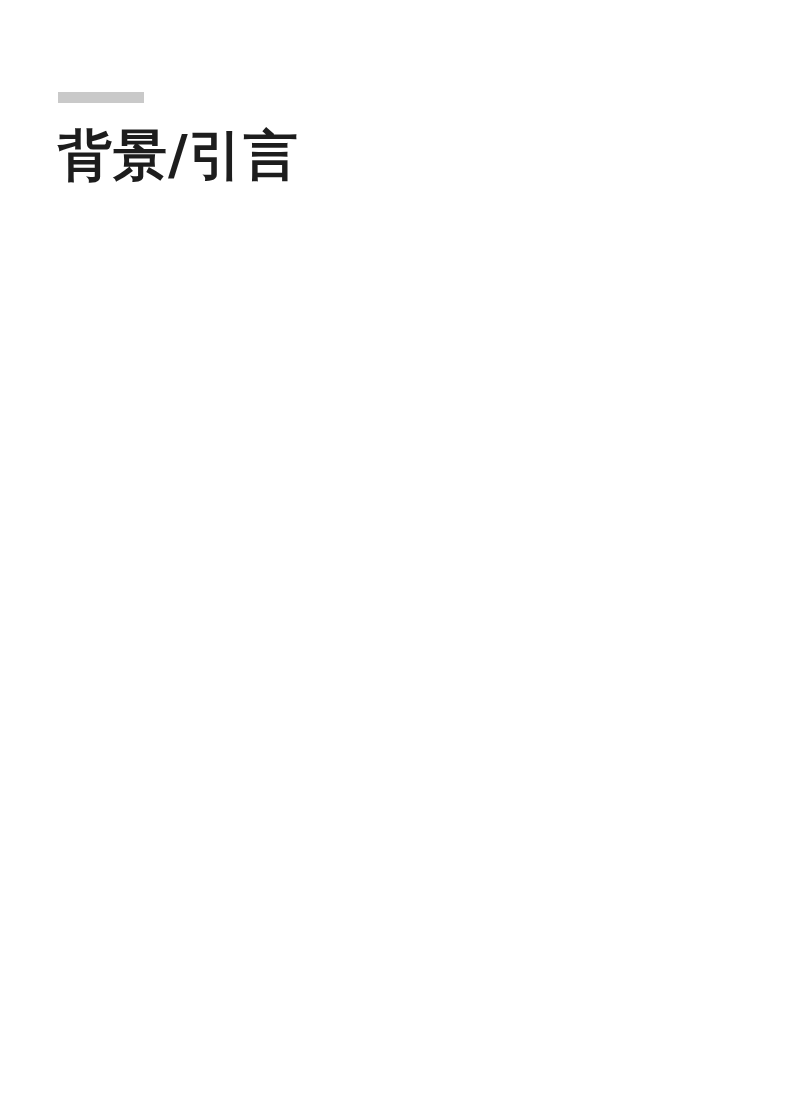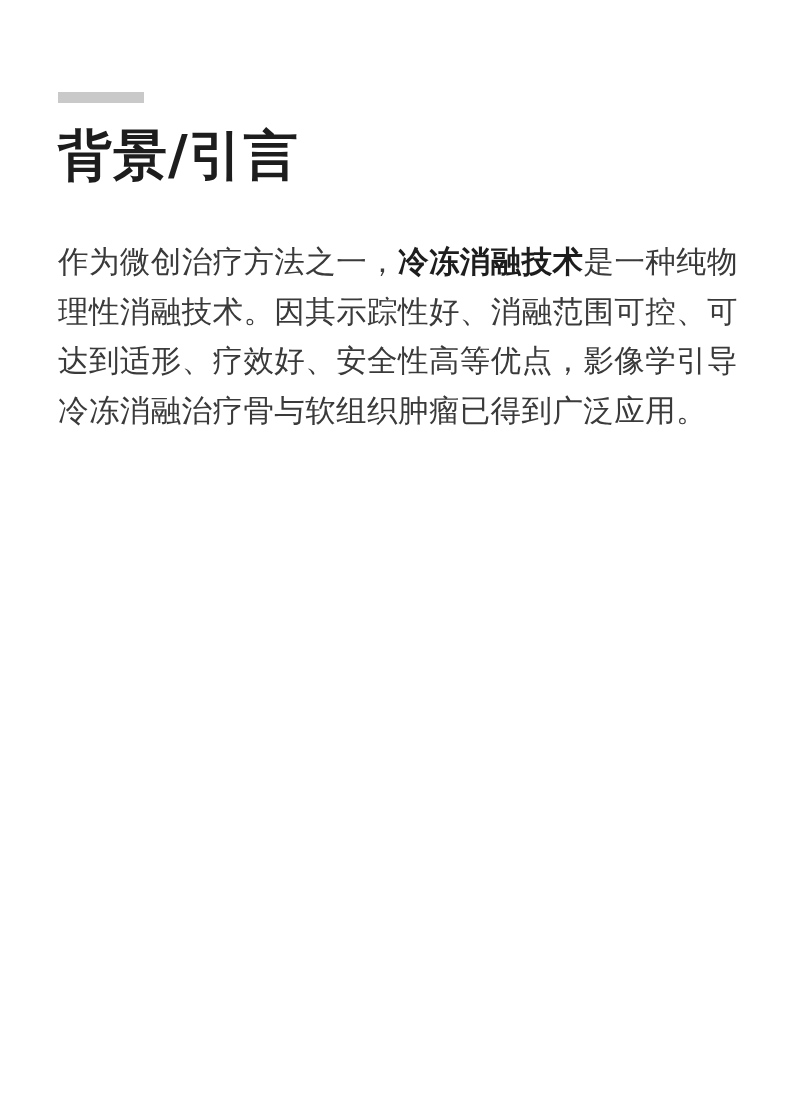--- a/index.html
+++ b/index.html
@@ -57,16 +57,15 @@
 </head>
 <body>
 
 <div class="page">
 
   <div class="accent-bar"></div>
 
   <h1 class="page-title">背景/引言</h1>
 
   <div>
-    <p class="body-block"><span>作为微创治疗方法之一，</span><b>冷冻消融技术</b><span>是一种纯物理性消融技术。因其示踪性好、消融范围可控、可达到适形、疗效好、安全性高等优点，影像学引导冷冻消融治疗骨与软组织肿瘤已得到广泛应用。</span></p>
   </div>
 
 </div>
 
 </body></html>

